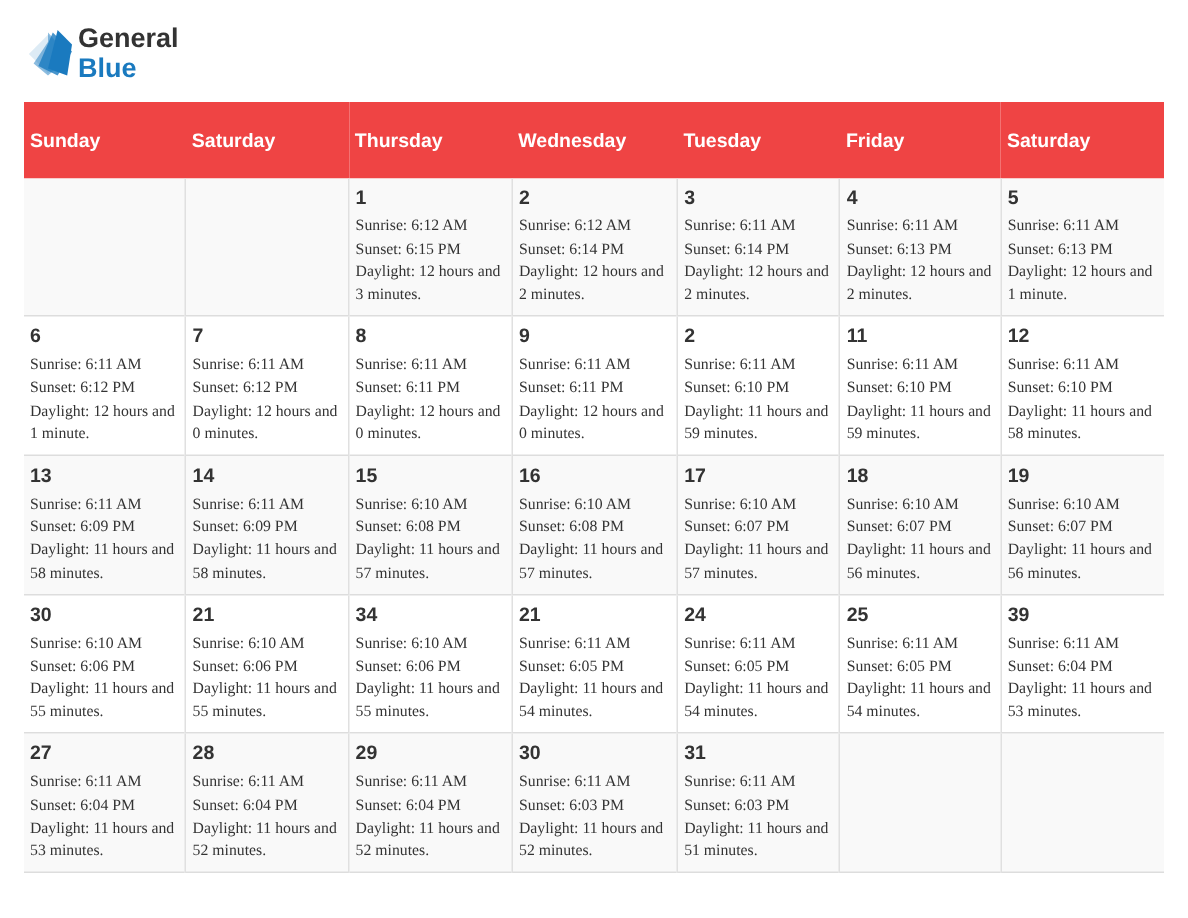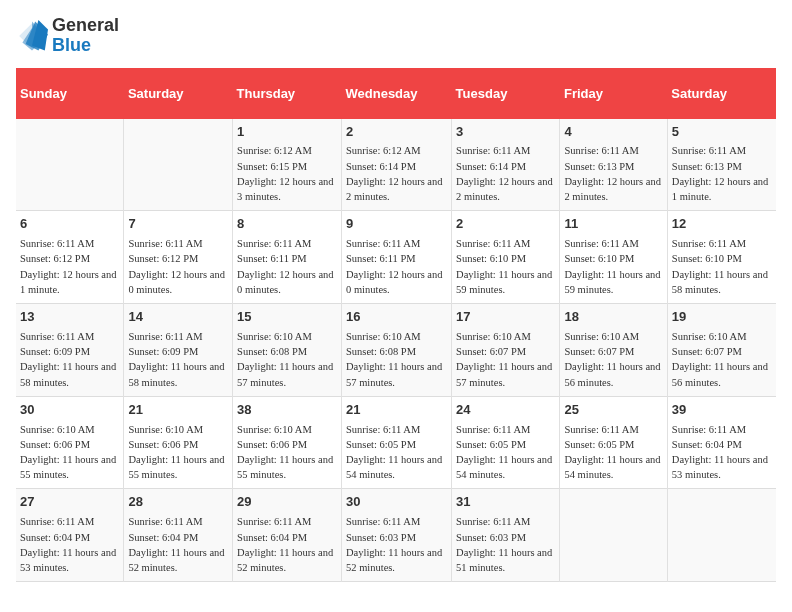--- a/index.html
+++ b/index.html
@@ -244,21 +244,21 @@
 Sunset: 6:06 PM
 Daylight: 11 hours and 55 minutes.</div>
         </td>
         <td>
           <span class="day-num">21</span>
           <div class="cell-info" style="white-space: pre-line;">Sunrise: 6:10 AM
 Sunset: 6:06 PM
 Daylight: 11 hours and 55 minutes.</div>
         </td>
         <td>
-          <span class="day-num">38</span>
+          <span class="day-num">34</span>
           <div class="cell-info" style="white-space: pre-line;">Sunrise: 6:10 AM
 Sunset: 6:06 PM
 Daylight: 11 hours and 55 minutes.</div>
         </td>
         <td>
           <span class="day-num">21</span>
           <div class="cell-info" style="white-space: pre-line;">Sunrise: 6:11 AM
 Sunset: 6:05 PM
 Daylight: 11 hours and 54 minutes.</div>
         </td>

